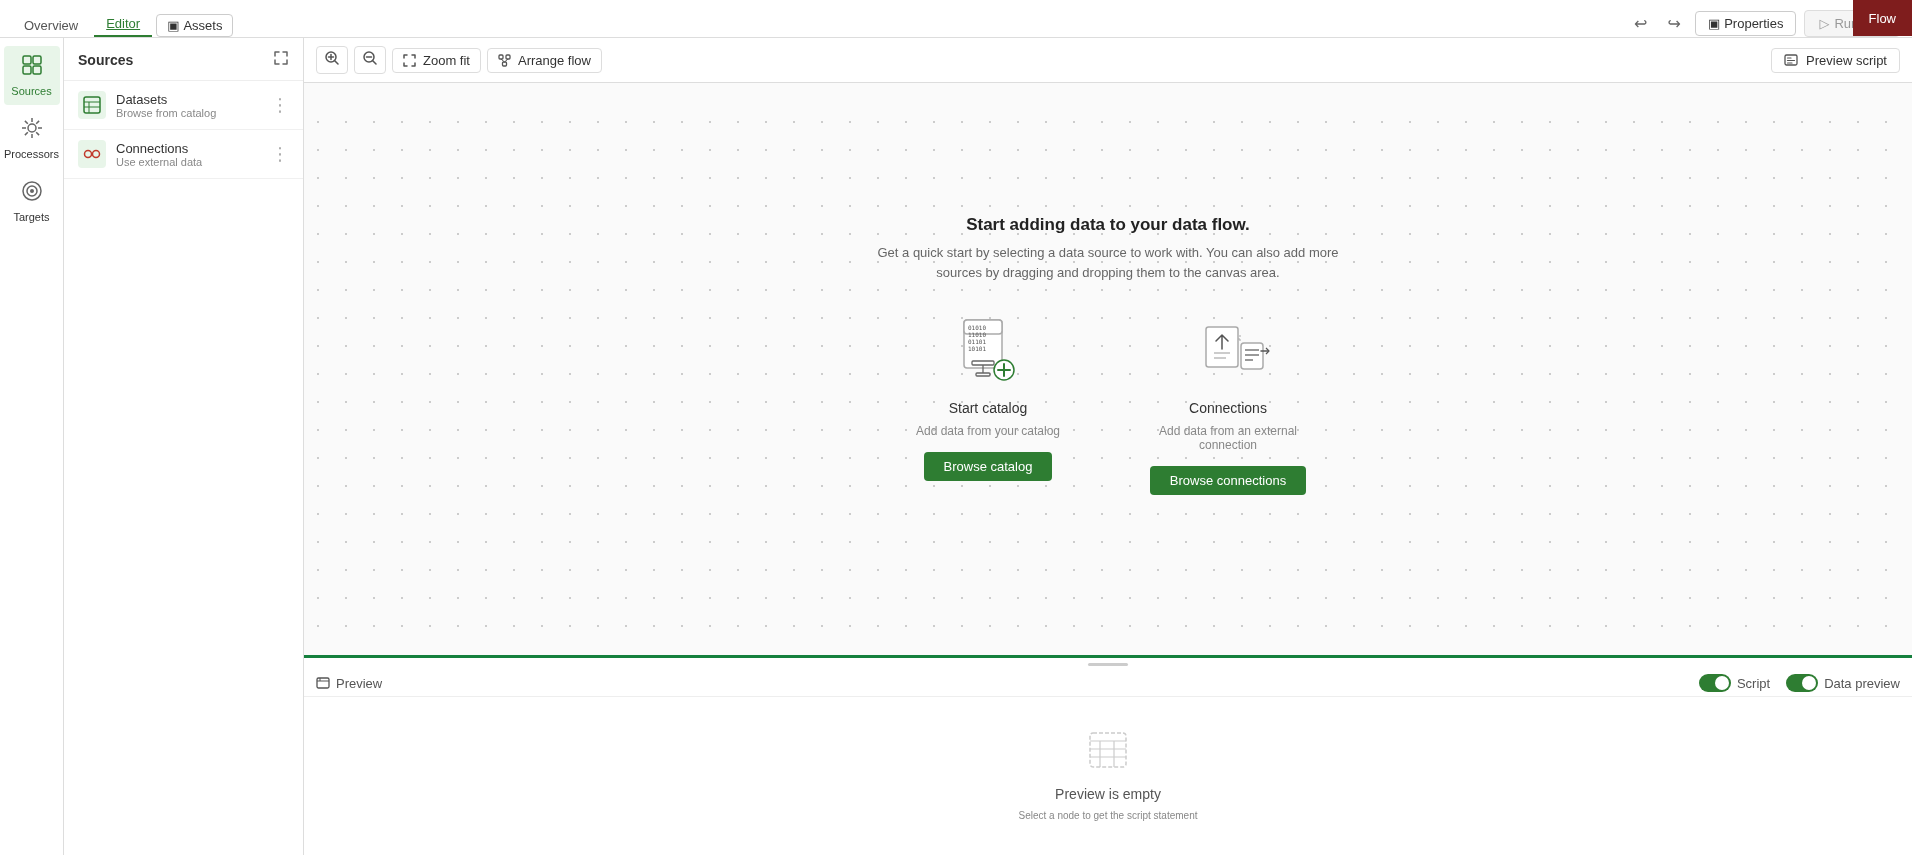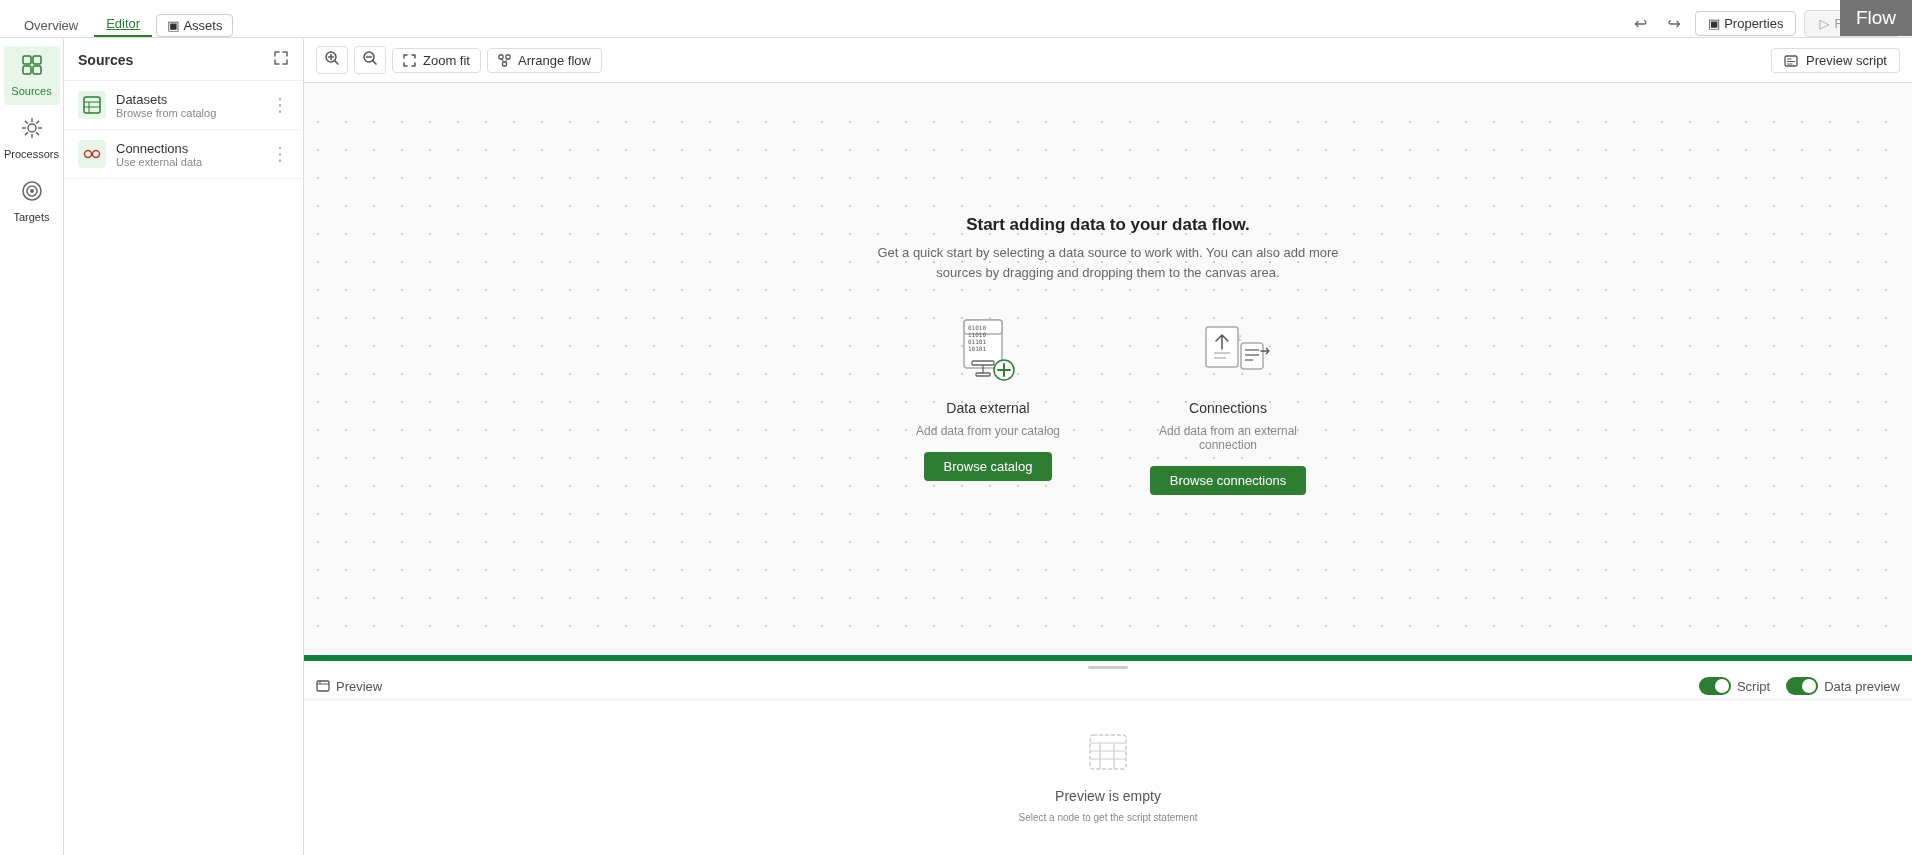--- a/index.html
+++ b/index.html
@@ -34,23 +34,23 @@
       background: #fff; cursor: pointer; font-size: 13px; color: #333;
     }
     .run-flow-btn {
       display: flex; align-items: center; gap: 5px;
       padding: 5px 14px; border: none; border-radius: 4px;
       background: #f5f5f5; cursor: pointer; font-size: 13px; color: #999;
       border: 1px solid #ddd;
     }
     .flow-tab {
       position: absolute; right: 0; top: 0;
-      background: #737373; color: #fff;
+      background: #7f1d1d; color: #fff;
       padding: 0 16px; height: 36px; display: flex; align-items: center;
-      font-size: 19px; font-weight: 500;
+      font-size: 13px; font-weight: 500;
     }
 
     
     .main-layout {
       display: flex; height: calc(855px - 38px);
     }
 
     
     .icon-sidebar {
       width: 64px; background: #fff; border-right: 1px solid #ddd;
@@ -112,21 +112,21 @@
       display: flex; align-items: center; gap: 4px;
       padding: 4px 10px; border: 1px solid #ddd; border-radius: 4px;
       background: #fff; cursor: pointer; font-size: 13px; color: #333;
     }
     .toolbar-icon-btn {
       padding: 4px 8px; border: 1px solid #ddd; border-radius: 4px;
       background: #fff; cursor: pointer; font-size: 16px; color: #555;
     }
     .toolbar-spacer { flex: 1; }
     .preview-script-btn {
-      display: flex; align-items: flex-end; gap: 5px;
+      display: flex; align-items: flex-start; gap: 5px;
       padding: 4px 12px; border: 1px solid #ddd; border-radius: 4px;
       background: #fff; cursor: pointer; font-size: 13px; color: #333;
     }
 
     
     .canvas-grid {
       flex: 1; position: relative; overflow: hidden;
       background-image: radial-gradient(circle, #ccc 1px, transparent 1px);
       background-size: 28px 28px;
     }
@@ -155,21 +155,21 @@
     .canvas-card-name { font-size: 14px; font-weight: 500; color: #333; }
     .canvas-card-desc { font-size: 12px; color: #888; text-align: center; }
     .browse-btn {
       padding: 7px 20px; background: #2e7d32; color: #fff;
       border: none; border-radius: 4px; cursor: pointer; font-size: 13px;
       font-weight: 500; margin-top: 6px;
     }
 
     
     .bottom-panel {
-      height: 200px; background: #fff; border-top: 6px solid #15803d;
+      height: 200px; background: #fff; border-top: 3px solid #15803d;
       display: flex; flex-direction: column;
     }
     .bottom-handle {
       display: flex; justify-content: center; align-items: center;
       height: 12px; cursor: ns-resize; background: #fff;
     }
     .bottom-handle-bar {
       width: 40px; height: 3px; background: #ccc; border-radius: 2px;
     }
     .bottom-toolbar {
@@ -388,21 +388,21 @@
 
                   <rect x="26" y="46" width="22" height="4" rx="1" fill="none" stroke="#666" stroke-width="1.3"></rect>
                   <line x1="37" y1="50" x2="37" y2="58" stroke="#666" stroke-width="1.3"></line>
                   <rect x="30" y="58" width="14" height="3" rx="1" fill="none" stroke="#666" stroke-width="1.3"></rect>
 
                   <circle cx="58" cy="55" r="10" fill="white" stroke="#2e7d32" stroke-width="1.5"></circle>
                   <line x1="58" y1="49" x2="58" y2="61" stroke="#2e7d32" stroke-width="2" stroke-linecap="round"></line>
                   <line x1="52" y1="55" x2="64" y2="55" stroke="#2e7d32" stroke-width="2" stroke-linecap="round"></line>
                 </svg>
               </div>
-              <div class="canvas-card-name">Data external</div>
+              <div class="canvas-card-name">Start catalog</div>
               <div class="canvas-card-desc">Add data from your catalog</div>
               <button class="browse-btn">Browse catalog</button>
             </div>
 
             <div class="canvas-card">
               <div class="canvas-card-icon">
                 <svg width="85" height="75" viewBox="0 0 85 75" fill="none">
 
                   <rect x="20" y="12" width="32" height="40" rx="2.5" fill="white" stroke="#aaa" stroke-width="1.5"></rect>
                   <path d="M36 20 L36 34 M30 26 L36 20 L42 26" stroke="#555" stroke-width="1.5" stroke-linecap="round" stroke-linejoin="round"></path>

